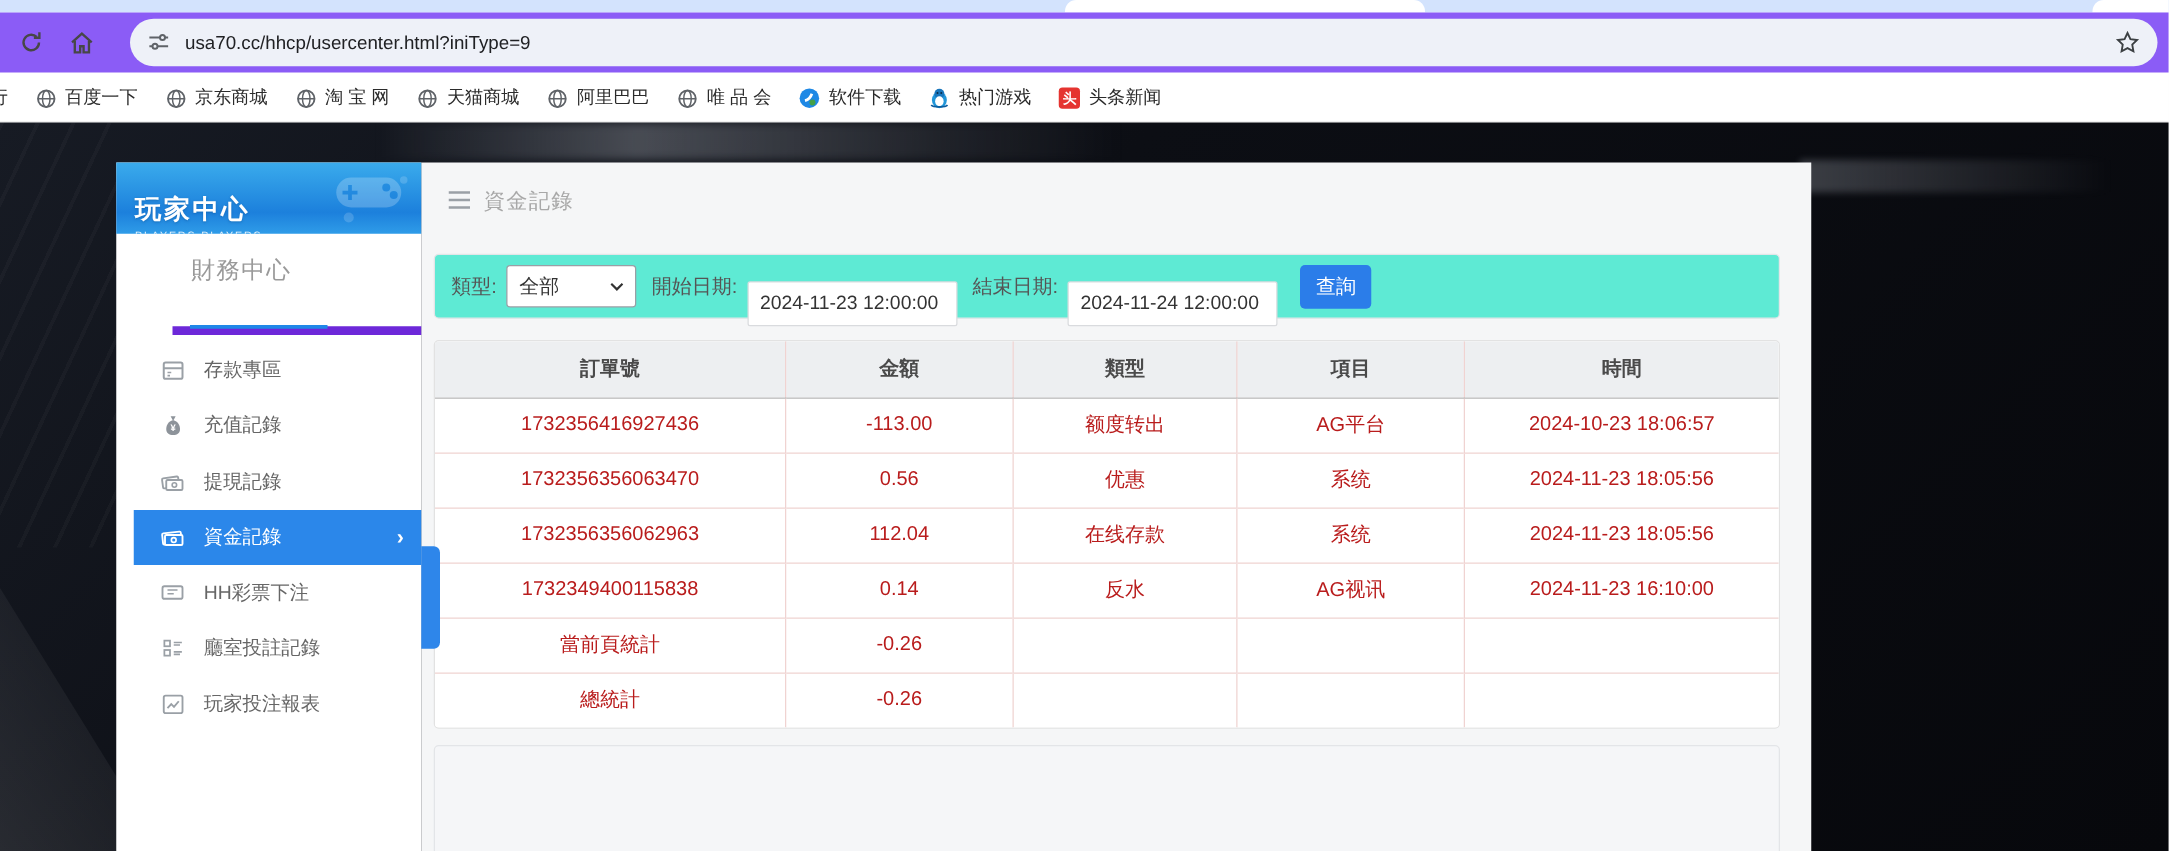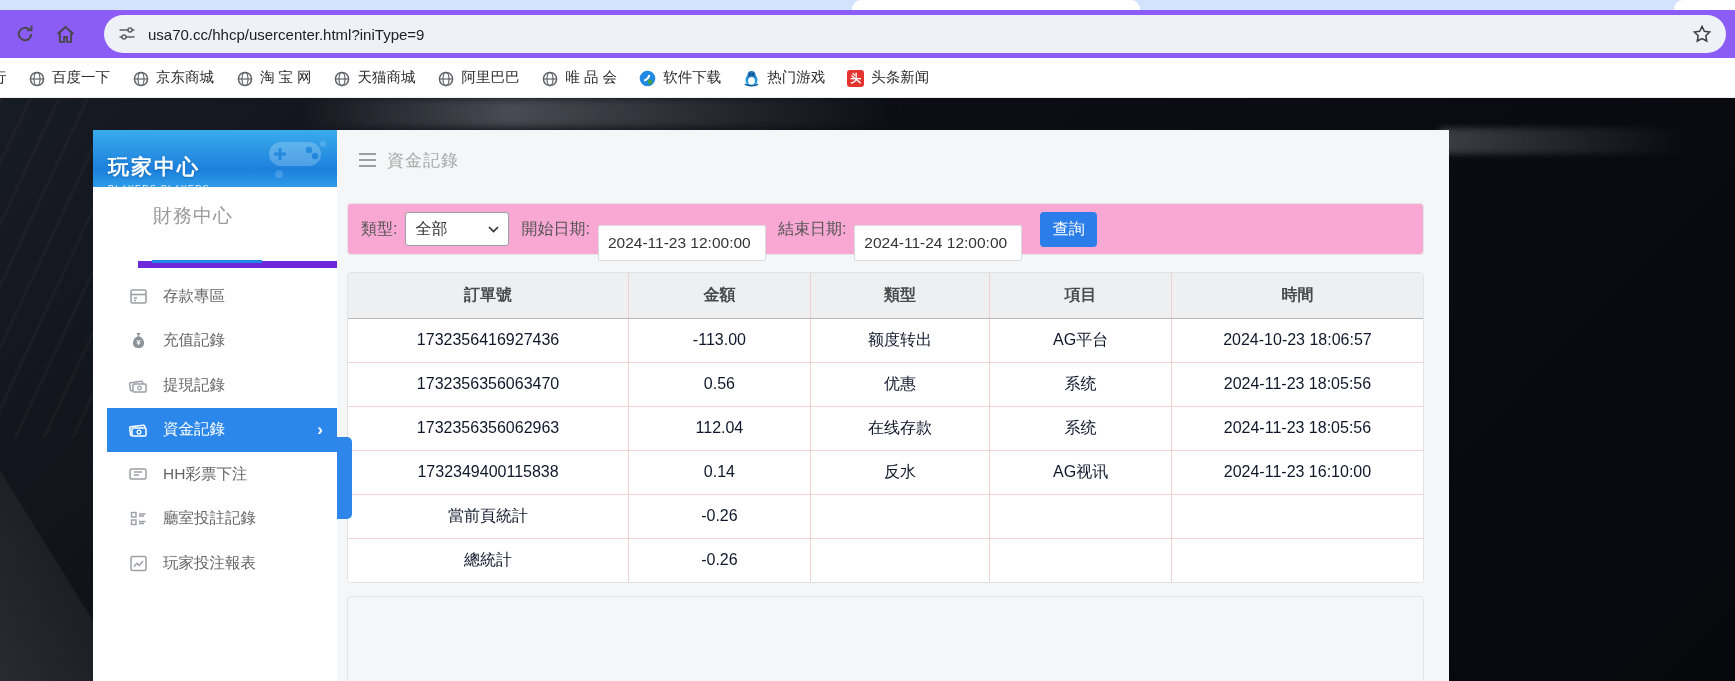--- a/index.html
+++ b/index.html
@@ -57,36 +57,36 @@
   .sb-menu li.active { background:#2b87ea; color:#fff; margin-left:14px; padding-left:21px; }
   .sb-menu li.active .arrow { position:absolute; right:14px; font-size:17px; font-weight:bold; color:#fff; }
 
   
   .main { flex:1; background:#f5f6f7; padding:13px 25px 0 10px; min-width:0; }
   .crumb { height:34px; display:flex; align-items:center; gap:11px; padding-left:12px; }
   .burger { display:flex; flex-direction:column; gap:3.5px; cursor:pointer; }
   .burger i { display:block; width:17px; height:2.5px; background:#9aa0a6; }
   .crumb .txt { font-size:17px; color:#a8a8a8; letter-spacing:1px; }
 
-  .filter-panel { margin-top:26px; height:52px; background:#f9a8d4; border:1px solid #e3e5e8; border-radius:4px;
+  .filter-panel { margin-top:26px; height:52px; background:#5eead4; border:1px solid #e3e5e8; border-radius:4px;
     display:flex; align-items:center; padding-left:13px; gap:8px; }
   .flabel { font-size:16px; color:#555; }
   .fselect { width:104px; height:34px; background:#fff; border:1px solid #9a9fa5; border-radius:3px;
     display:flex; align-items:center; justify-content:space-between; padding:0 9px; font-size:16px; color:#333; cursor:pointer; margin-right:4px; }
   .finput { width:168px; height:36px; background:#fff; border:1px solid #d9dbde; border-radius:2px;
     font-size:15.5px; color:#333; padding:0 9px; font-family:"Liberation Sans","DejaVu Sans",sans-serif; margin-right:4px;margin-top:28px; }
   .fbtn { margin-left:6px; width:57px; height:35px; background:#2b7de9; color:#fff; border:none; border-radius:4px;
     font-size:16px; cursor:pointer; font-family:"Liberation Sans","DejaVu Sans",sans-serif; }
 
   .table-wrap { margin-top:17px; background:#fff; border:1px solid #e2e2e2; border-radius:4px; overflow:hidden; }
   table { width:100%; border-collapse:collapse; table-layout:fixed; }
   th { height:45px; background:#edeff1; font-size:16px; font-weight:bold; color:#4a4a4a;
     border-bottom:1px solid #b7b7b7; border-right:1px solid #f0d3d1; text-align:center; }
   th:last-child { border-right:none; }
-  td { height:44px; font-size:16px; color:#0f172a; text-align:center;
+  td { height:44px; font-size:16px; color:#b91c1c; text-align:center;
     border-right:1px solid #f0d3d1; border-top:1px solid #f0d3d1; background:#fff; }
   td:last-child { border-right:none; }
   tbody tr:first-child td { border-top:none; }
 
   .pager-panel { margin-top:13px; height:90px; background:#f5f6f8; border:1px solid #e3e5e8; border-radius:4px; }
 
   .service-tab { position:absolute; left:244px; top:405px; width:15px; height:82px; background:#2e86ea; border-radius:0 5px 5px 0; cursor:pointer; }
 
   svg { display:block; }
 </style>

